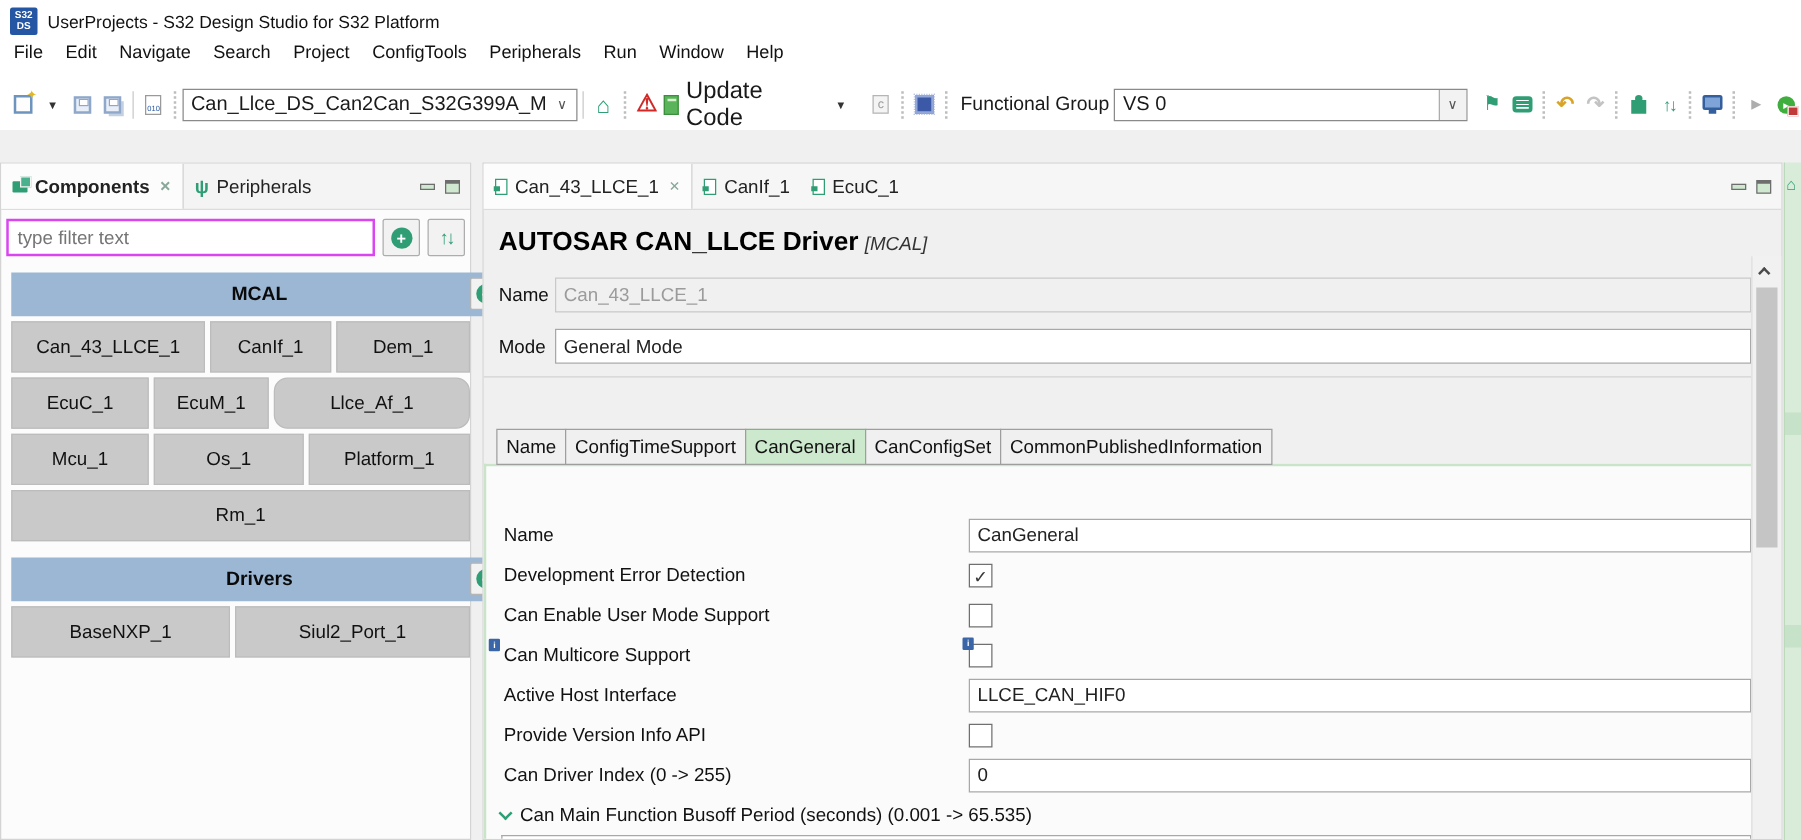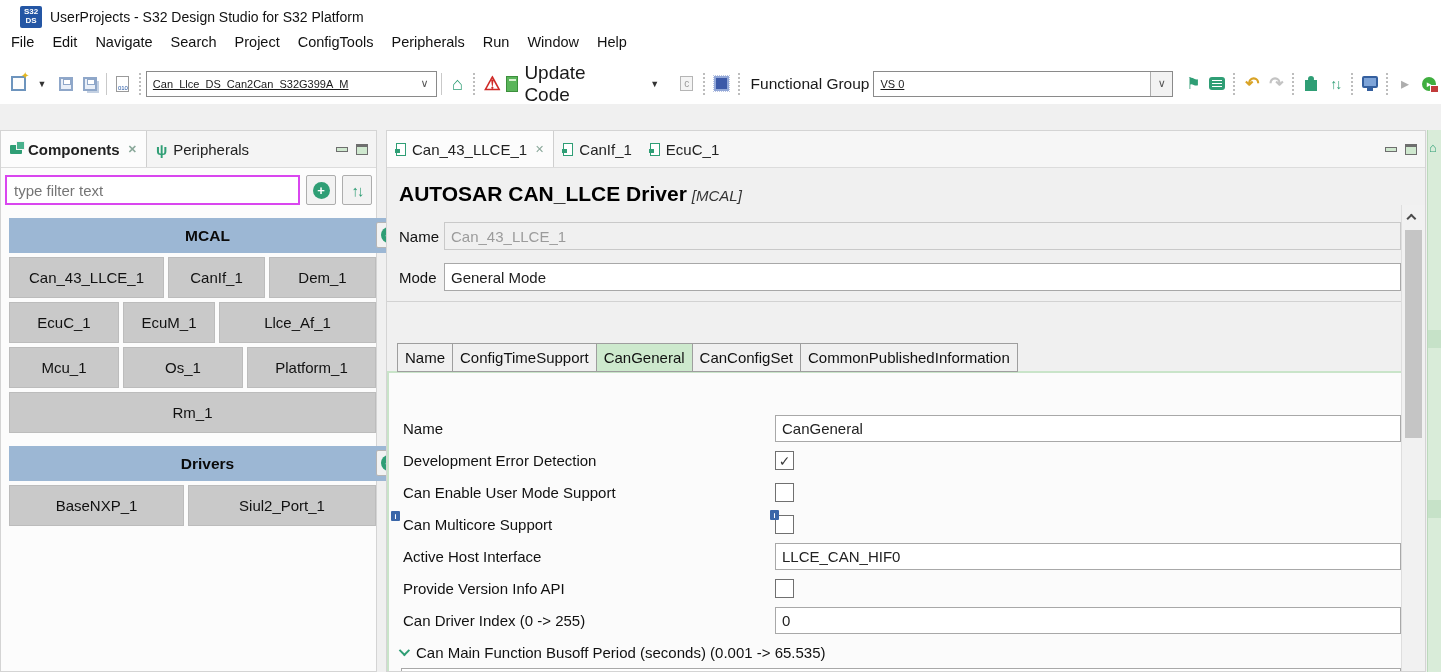--- a/index.html
+++ b/index.html
@@ -1,37 +1,37 @@
 <!DOCTYPE html>
 <html><head>
 <meta charset="utf-8">
 <style>
   * { box-sizing: border-box; margin: 0; padding: 0; }
   html,body { width:1441px; height:672px; overflow:hidden; }
   body { font-family:"Liberation Sans", sans-serif; background:#ffffff; position:relative; color:#1a1a1a; }
 
   
-  .titlebar { height:34px; display:flex; align-items:center; padding-left:20px; background:#fff; }
+  .titlebar { height:34px; display:flex; align-items:center; padding-left:8px; background:#fff; }
   .app-logo { width:22px; height:22px; background:#2456a4; border-radius:2px; color:#fff;
               font-size:8px; font-weight:bold; line-height:1.1; display:flex; flex-direction:column;
               align-items:center; justify-content:center; margin-right:8px; }
   .title-text { font-size:14px; color:#111; }
 
   
   .menubar { height:29px; display:flex; background:#fff; padding-left:2px; }
   .menu-item { font-size:14.5px; padding:0 9px; color:#111; cursor:default; }
 
   
   .toolbar { height:41px; display:flex; align-items:center; background:#fff; padding-left:6px; }
   .tbtn { height:28px; min-width:24px; display:flex; align-items:center; justify-content:center; padding:0 2px; }
   .sep { width:1px; height:22px; background:#c9c9c9; margin:0 4px; }
   .dotsep { width:3px; height:22px; border-left:2px dotted #bdbdbd; margin:0 4px; }
   .arrow-glyph { font-size:9px; color:#333; }
   .combo { height:26px; background:#fff; border:1px solid #8a8a8a; display:flex; align-items:center; }
-  .combo .combo-text { flex:1; font-size:11px; padding:0 6px; white-space:nowrap; overflow:hidden;text-decoration:underline; }
+  .combo .combo-text { flex:1; font-size:16px; padding:0 6px; white-space:nowrap; overflow:hidden; }
   .combo .combo-btn { width:22px; height:100%; display:flex; align-items:center; justify-content:center;
                       color:#555; font-size:11px; }
   .fg-combo .combo-btn { border-left:1px solid #adadad; background:#f2f2f2; }
   .toolbar-label { font-size:15.5px; margin:0 4px 0 6px; white-space:nowrap; }
 
   
   .i-newfile { width:15px; height:15px; border:2px solid #6d94bd; background:#fdfdfd; position:relative; }
   .i-newfile::after { content:"✦"; position:absolute; top:-8px; right:-6px; color:#e3b71f; font-size:10px; }
   .i-floppy { width:14px; height:14px; border:2px solid #8fa7c9; background:#e9eff8; position:relative; }
   .i-floppy::before { content:""; position:absolute; top:0; left:2px; width:6px; height:4px; background:#fff; border:1px solid #8fa7c9; }
@@ -294,21 +294,21 @@
       </span>
     </div>
     <div class="btn-row">
       <span class="cbtn" style="width:155px;">Can_43_LLCE_1</span>
       <span class="cbtn" style="width:97px;">CanIf_1</span>
       <span class="cbtn" style="flex:1;">Dem_1</span>
     </div>
     <div class="btn-row">
       <span class="cbtn" style="width:110px;">EcuC_1</span>
       <span class="cbtn" style="width:92px;">EcuM_1</span>
-      <span class="cbtn" style="flex:1;">Llce_Af_1</span>
+      <span class="cbtn" style="flex:1;border-radius:11px;">Llce_Af_1</span>
     </div>
     <div class="btn-row">
       <span class="cbtn" style="width:110px;">Mcu_1</span>
       <span class="cbtn" style="width:120px;">Os_1</span>
       <span class="cbtn" style="flex:1;">Platform_1</span>
     </div>
     <div class="btn-row">
       <span class="cbtn" style="flex:1;">Rm_1</span>
     </div>
 

